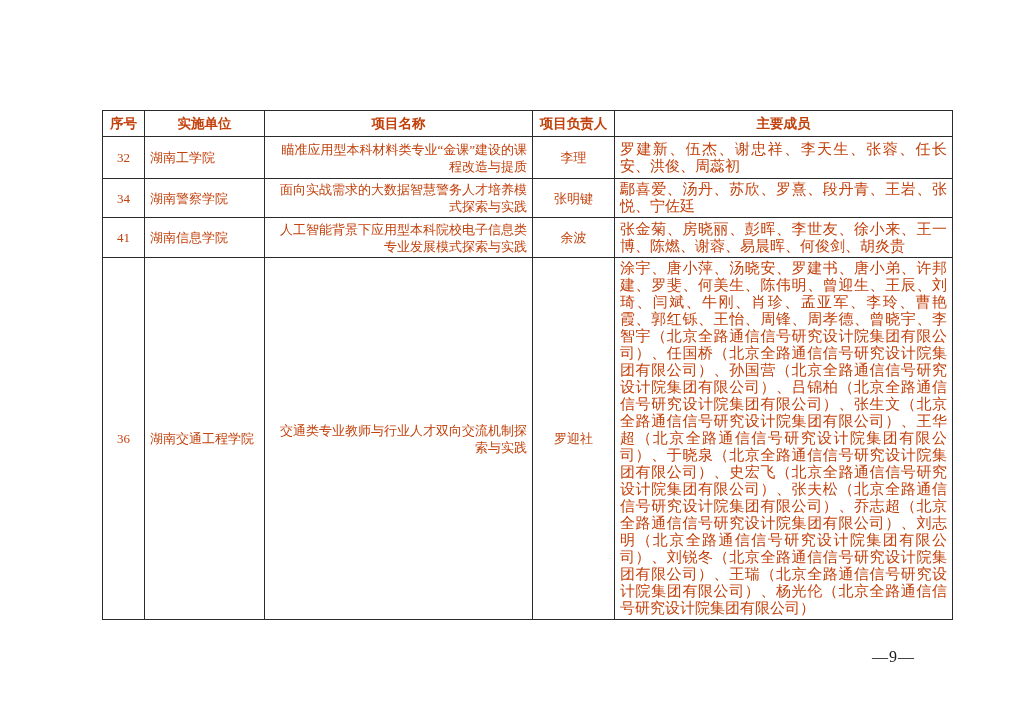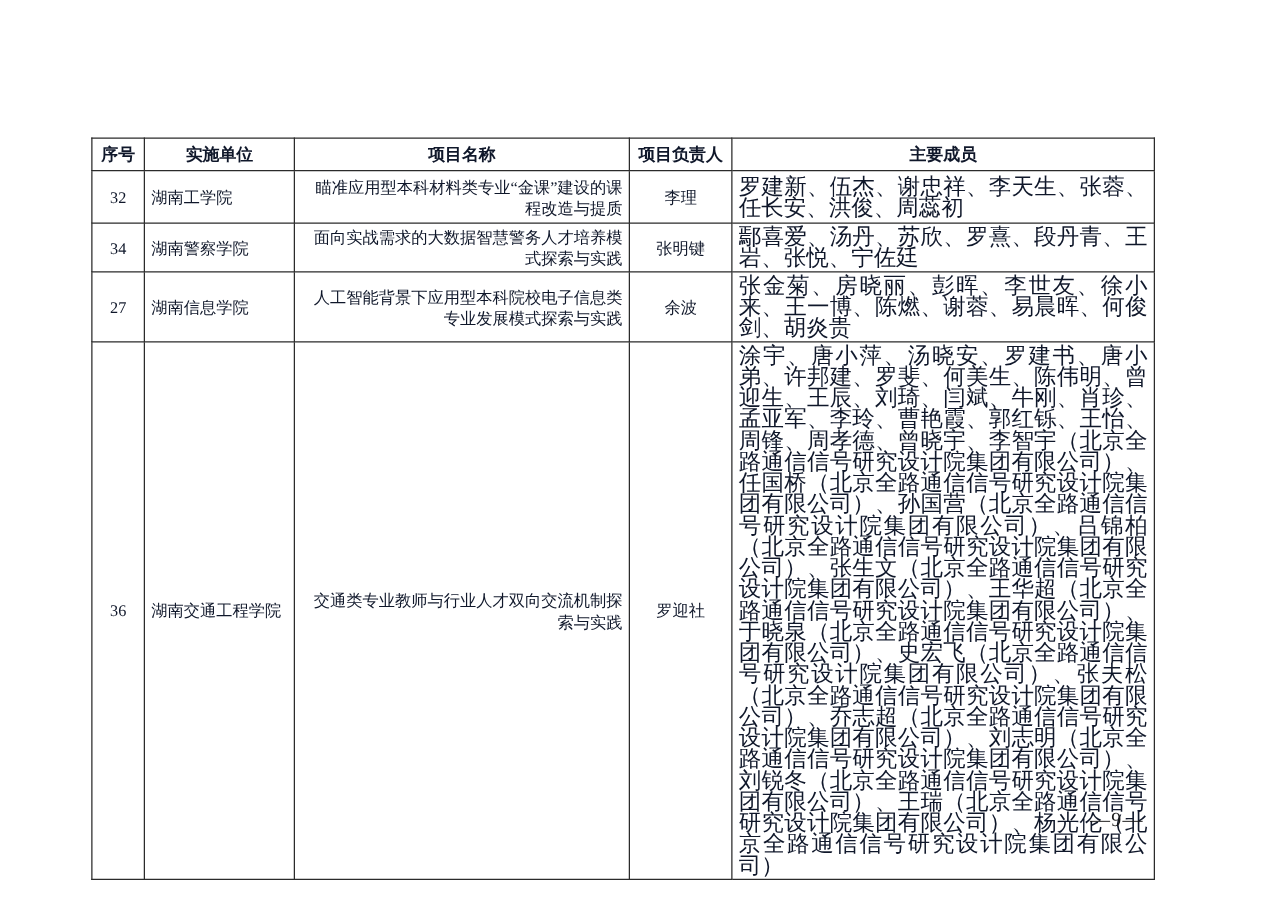--- a/index.html
+++ b/index.html
@@ -12,27 +12,27 @@
   }
   .page {
     position: relative;
     width: 1024px;
     height: 723px;
     background: #ffffff;
     overflow: hidden;
   }
   table.doc-table {
     position: absolute;
-    left: 73px;
+    left: 102px;
     top: 110px;
     width: 850px;
     border-collapse: collapse;
     table-layout: fixed;
     font-size: 13px;
-    color: #0f172a;
+    color: #c2410c;
   }
   .doc-table th, .doc-table td {
     border: 1px solid #2b2b2b;
     vertical-align: middle;
     padding: 2px 5px;
     line-height: 17px;
   }
   .doc-table th {
     height: 26px;
     font-weight: bold;
@@ -40,21 +40,21 @@
     font-size: 13.5px;
     padding: 2px 2px;
   }
   .c-no   { text-align: center; }
   .c-unit { text-align: left; }
   .c-proj { text-align: right; }
   .c-lead { text-align: center; }
   .c-mem  {
     text-align: justify;
     text-justify: inter-ideograph;
-    font-size: 18px;
+    font-size: 15px;
     line-height: 18px;
     padding: 3px 7px;
   }
   tr.r0 td { height: 42px; }
   tr.r1 td { height: 42px; }
   tr.r2 td { height: 36px; }
   tr.r3 td { height: 40px; }
   tr.r4 td { height: 302px; }
   .page-number {
     position: absolute;
@@ -97,21 +97,21 @@
         <td class="c-mem">罗建新、伍杰、谢忠祥、李天生、张蓉、任长安、洪俊、周蕊初</td>
       </tr>
       <tr class="r2">
         <td class="c-no">34</td>
         <td class="c-unit">湖南警察学院</td>
         <td class="c-proj">面向实战需求的大数据智慧警务人才培养模式探索与实践</td>
         <td class="c-lead">张明键</td>
         <td class="c-mem">鄢喜爱、汤丹、苏欣、罗熹、段丹青、王岩、张悦、宁佐廷</td>
       </tr>
       <tr class="r3">
-        <td class="c-no">27</td>
+        <td class="c-no">41</td>
         <td class="c-unit">湖南信息学院</td>
         <td class="c-proj">人工智能背景下应用型本科院校电子信息类专业发展模式探索与实践</td>
         <td class="c-lead">余波</td>
         <td class="c-mem">张金菊、房晓丽、彭晖、李世友、徐小来、王一博、陈燃、谢蓉、易晨晖、何俊剑、胡炎贵</td>
       </tr>
       <tr class="r4">
         <td class="c-no">36</td>
         <td class="c-unit">湖南交通工程学院</td>
         <td class="c-proj">交通类专业教师与行业人才双向交流机制探索与实践</td>
         <td class="c-lead">罗迎社</td>

